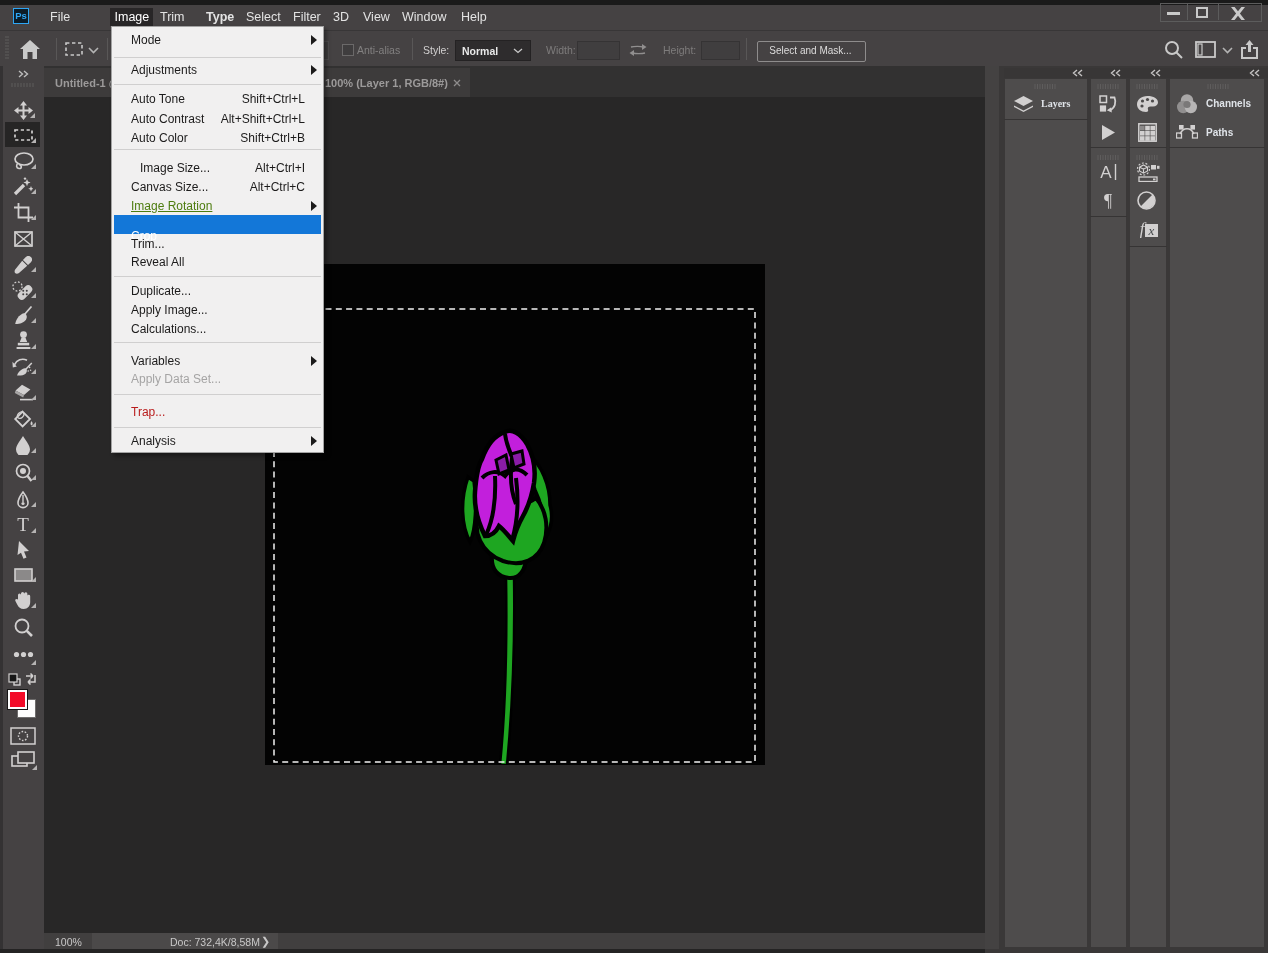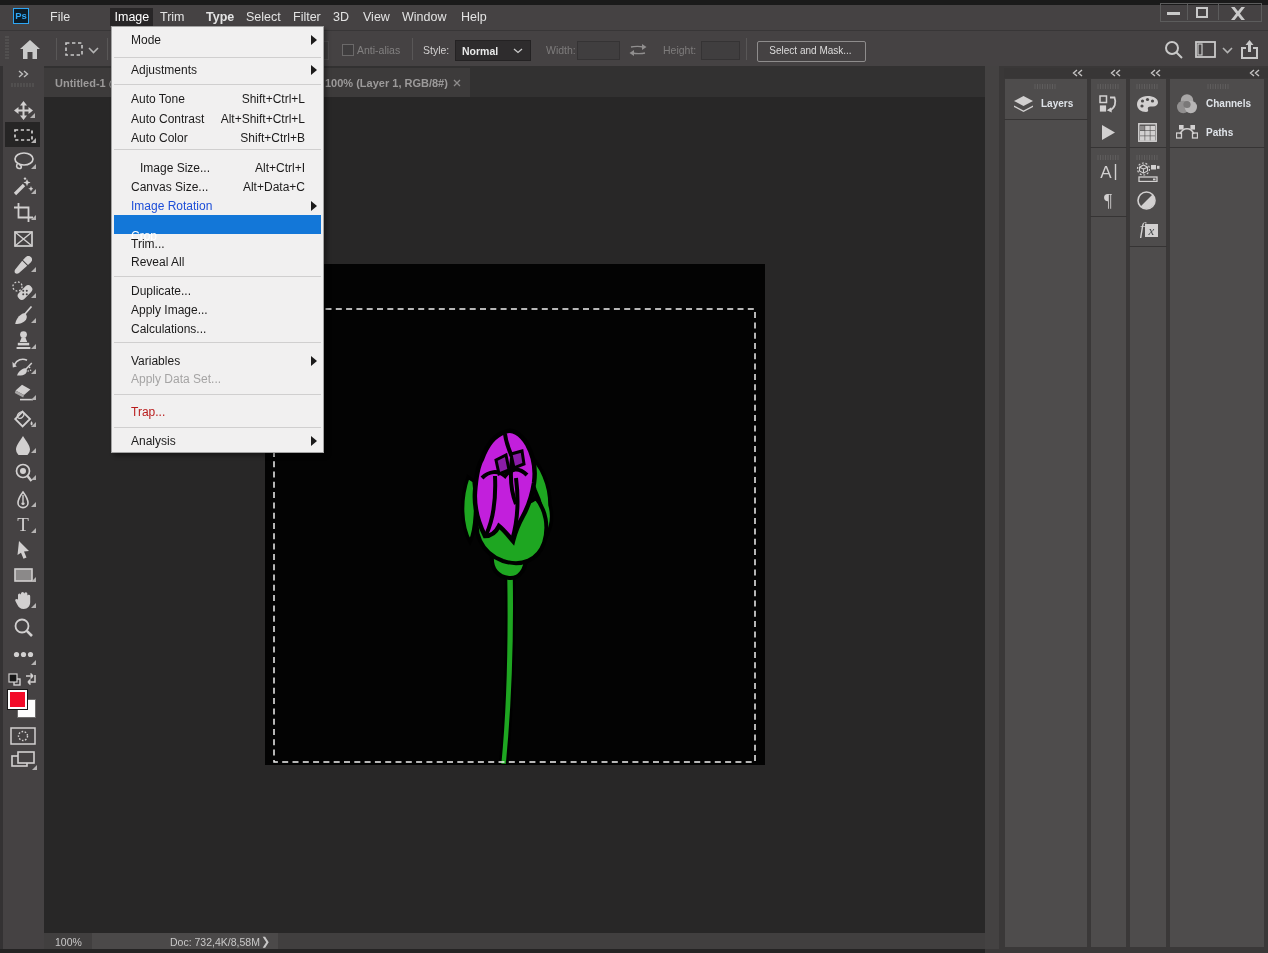--- a/index.html
+++ b/index.html
@@ -423,21 +423,21 @@
     </svg>
     <svg style="position:absolute;left:1136px;top:155px;" width="22" height="5" viewBox="0 0 22 5">
       <g stroke="#5f5d5d" stroke-width="1">
         <path d="M1 0v5M3.5 0v5M6 0v5M8.5 0v5M11 0v5M13.5 0v5M16 0v5M18.5 0v5M21 0v5"></path>
       </g>
     </svg>
     <svg style="position:absolute;left:1014px;top:96px;" width="19" height="16" viewBox="0 0 19 16">
       <path d="M9.5 0 L19 5 L9.5 10 L0 5 Z" fill="#d2d0d0"></path>
       <path d="M0 9.5 L9.5 14.5 L19 9.5 L19 11 L9.5 16 L0 11 Z" fill="#d2d0d0"></path>
     </svg>
-    <div style="position:absolute;left:1041px;top:98px;font-size:10px;font-weight:bold;color:#dfe3e8;">Layers</div>
+    <div style="position:absolute;left:1041px;top:98px;font-size:10px;font-weight:bold;color:#dfe3e8;font-family:Liberation Serif, serif;">Layers</div>
     <svg style="position:absolute;left:1099px;top:95px;" width="19" height="18" viewBox="0 0 19 18">
       <g fill="none" stroke="#d2d0d0">
         <rect x="1" y="1" width="6.5" height="6.5" stroke-width="1.5"></rect>
         <rect x="1.5" y="11" width="5" height="5" fill="#d2d0d0" stroke-width="1.2"></rect>
         <path d="M11 2.5 H15.5 C17.5 7.5 16 13 10.5 15.5" stroke-width="1.8"></path>
       </g>
       <path d="M12.8 17.6 L7.8 15.3 L12.2 12.2 Z" fill="#d2d0d0"></path>
     </svg>
     <svg style="position:absolute;left:1101px;top:124px;" width="15" height="17" viewBox="0 0 15 17">
       <path d="M1 1 L14 8.5 L1 16 Z" fill="#d2d0d0"></path>
@@ -524,22 +524,22 @@
     <div style="position:absolute;left:19px;top:63px;height:19px;line-height:19px;font-size:12px;color:#1c1b1b;">Auto Tone</div>
     <div style="position:absolute;right:18px;top:63px;height:19px;line-height:19px;font-size:12px;color:#1c1b1b;margin-left:44px;">Shift+Ctrl+L</div>
     <div style="position:absolute;left:19px;top:82.5px;height:19px;line-height:19px;font-size:12px;color:#1c1b1b;">Auto Contrast</div>
     <div style="position:absolute;right:18px;top:82.5px;height:19px;line-height:19px;font-size:12px;color:#1c1b1b;">Alt+Shift+Ctrl+L</div>
     <div style="position:absolute;left:19px;top:101.5px;height:19px;line-height:19px;font-size:12px;color:#1c1b1b;">Auto Color</div>
     <div style="position:absolute;right:18px;top:101.5px;height:19px;line-height:19px;font-size:12px;color:#1c1b1b;">Shift+Ctrl+B</div>
     <div style="position:absolute;left:2px;right:2px;top:121.5px;height:1px;background:#d0cfcf;"></div>
     <div style="position:absolute;left:28px;top:131.5px;height:19px;line-height:19px;font-size:12px;color:#1c1b1b;">Image Size...</div>
     <div style="position:absolute;right:18px;top:131.5px;height:19px;line-height:19px;font-size:12px;color:#1c1b1b;">Alt+Ctrl+I</div>
     <div style="position:absolute;left:19px;top:150.5px;height:19px;line-height:19px;font-size:12px;color:#1c1b1b;">Canvas Size...</div>
-    <div style="position:absolute;right:18px;top:150.5px;height:19px;line-height:19px;font-size:12px;color:#1c1b1b;">Alt+Data+C</div>
-    <div style="position:absolute;left:19px;top:169.5px;height:19px;line-height:19px;font-size:12px;color:#1d4ed8;">Image Rotation</div>
+    <div style="position:absolute;right:18px;top:150.5px;height:19px;line-height:19px;font-size:12px;color:#1c1b1b;">Alt+Ctrl+C</div>
+    <div style="position:absolute;left:19px;top:169.5px;height:19px;line-height:19px;font-size:12px;color:#4d7c0f;text-decoration:underline;">Image Rotation</div>
     <svg style="position:absolute;right:6px;top:174px;" width="7" height="10" viewBox="0 0 7 10">
       <path d="M1 0 L7 5 L1 10 Z" fill="#1c1b1b"></path>
     </svg>
     <div style="position:absolute;left:2px;right:2px;top:187.5px;height:19px;background:#1377d8;"></div>
     <div style="position:absolute;left:19px;top:187.5px;height:19px;line-height:19px;font-size:12px;color:#fff;margin-top:12px;">Crop</div>
     <div style="position:absolute;left:19px;top:207.5px;height:19px;line-height:19px;font-size:12px;color:#1c1b1b;">Trim...</div>
     <div style="position:absolute;left:19px;top:225.5px;height:19px;line-height:19px;font-size:12px;color:#1c1b1b;">Reveal All</div>
     <div style="position:absolute;left:2px;right:2px;top:248.5px;height:1px;background:#d0cfcf;"></div>
     <div style="position:absolute;left:19px;top:254.5px;height:19px;line-height:19px;font-size:12px;color:#1c1b1b;">Duplicate...</div>
     <div style="position:absolute;left:19px;top:274px;height:19px;line-height:19px;font-size:12px;color:#1c1b1b;">Apply Image...</div>

